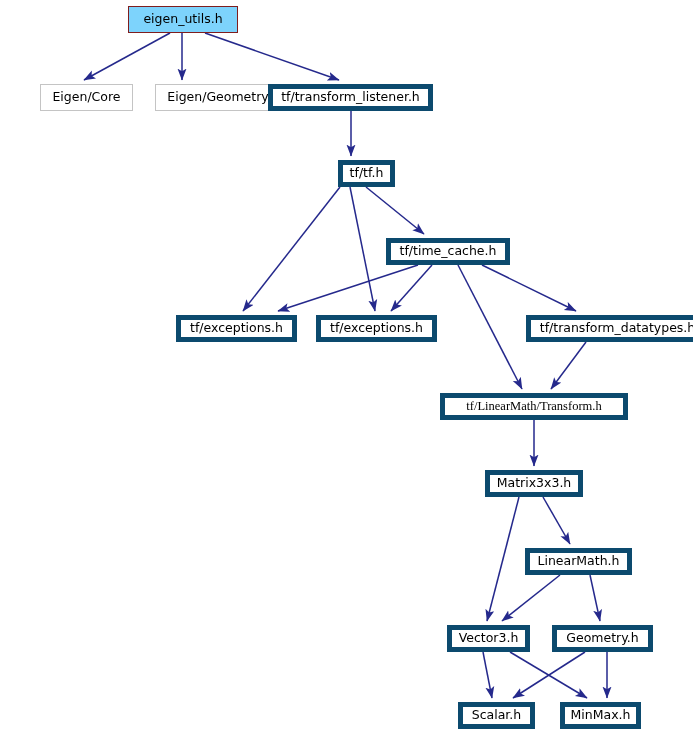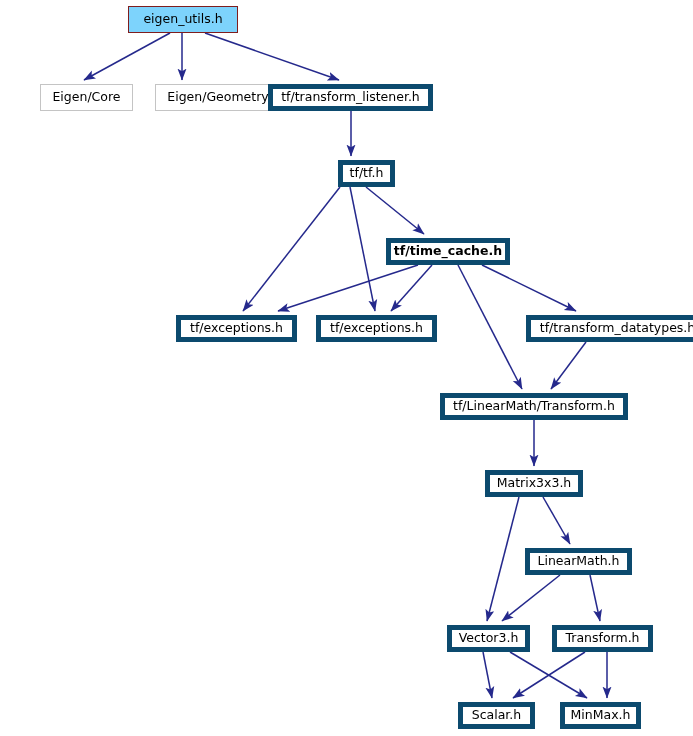--- a/index.html
+++ b/index.html
@@ -79,46 +79,46 @@
       </div>
       <div class="node external" style="left: 119px; top: 84px; width: 126px; height: 27px; text-align: center;">
         <span class="lbl">Eigen/Geometry</span>
       </div>
       <div class="node" style="left: 268px; top: 84px; width: 165px; height: 27px;">
         <span class="lbl">tf/transform_listener.h</span>
       </div>
       <div class="node" style="left: 322px; top: 160px; width: 57px; height: 27px; margin-left: 16px;">
         <span class="lbl">tf/tf.h</span>
       </div>
-      <div class="node" style="left: 386px; top: 238px; width: 124px; height: 27px; font-weight: bold;">
+      <div class="node" style="left: 386px; top: 238px; width: 124px; height: 27px;">
         <span class="lbl">tf/time_cache.h</span>
       </div>
       <div class="node" style="left: 176px; top: 315px; width: 121px; height: 27px;">
         <span class="lbl">tf/exceptions.h</span>
       </div>
       <div class="node" style="left: 316px; top: 315px; width: 121px; height: 27px;">
         <span class="lbl">tf/exceptions.h</span>
       </div>
       <div class="node" style="left: 526px; top: 315px; width: 183px; height: 27px;">
         <span class="lbl">tf/transform_datatypes.h</span>
       </div>
-      <div class="node" style="left: 440px; top: 393px; width: 188px; height: 27px;">
+      <div class="node" style="left: 440px; top: 393px; width: 188px; height: 27px; font-family: Liberation Serif, serif;">
         <span class="lbl">tf/LinearMath/Transform.h</span>
       </div>
       <div class="node" style="left: 485px; top: 470px; width: 98px; height: 27px;">
         <span class="lbl">Matrix3x3.h</span>
       </div>
       <div class="node" style="left: 525px; top: 548px; width: 107px; height: 27px;">
         <span class="lbl">LinearMath.h</span>
       </div>
       <div class="node" style="left: 447px; top: 625px; width: 83px; height: 27px;">
         <span class="lbl">Vector3.h</span>
       </div>
       <div class="node" style="left: 552px; top: 625px; width: 101px; height: 27px;">
-        <span class="lbl">Transform.h</span>
+        <span class="lbl">Geometry.h</span>
       </div>
       <div class="node" style="left: 458px; top: 702px; width: 77px; height: 27px;">
         <span class="lbl">Scalar.h</span>
       </div>
       <div class="node" style="left: 560px; top: 702px; width: 81px; height: 27px;">
         <span class="lbl">MinMax.h</span>
       </div>
     </div>
 </div>
 

